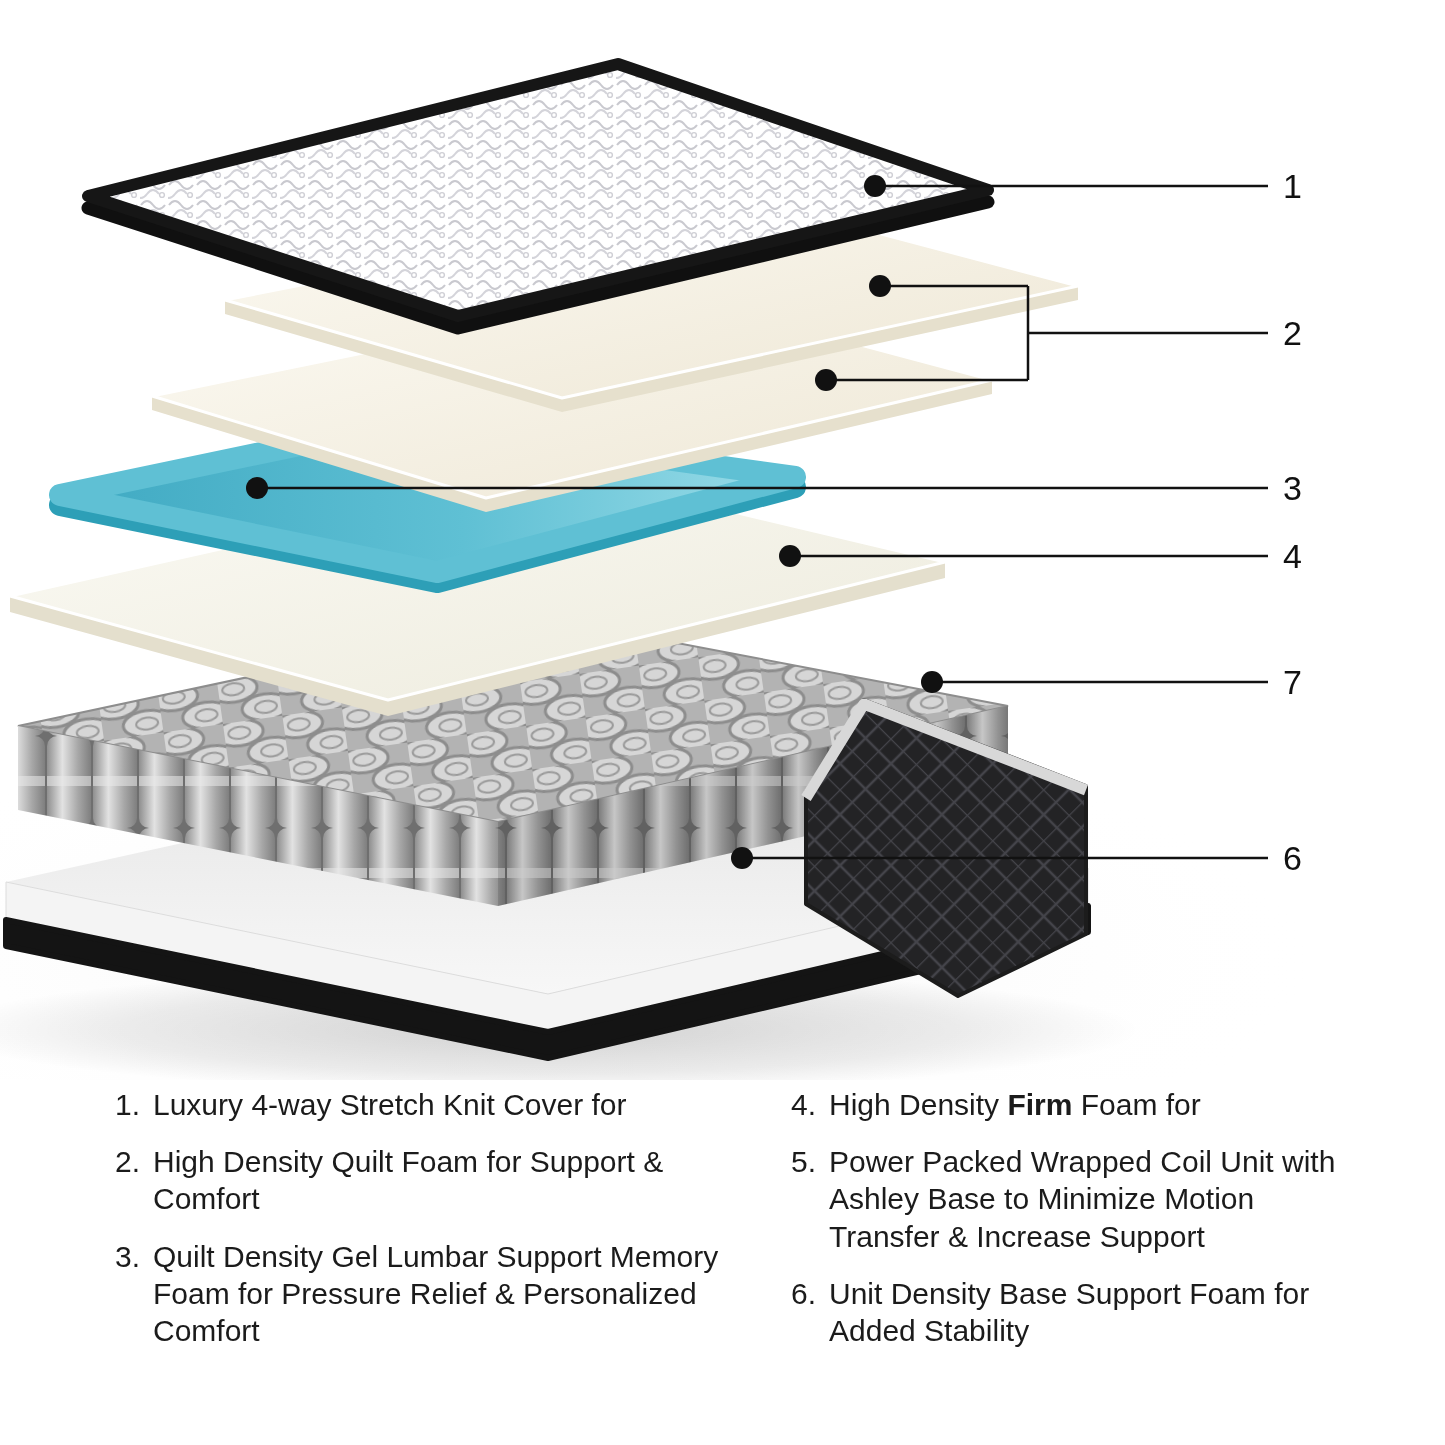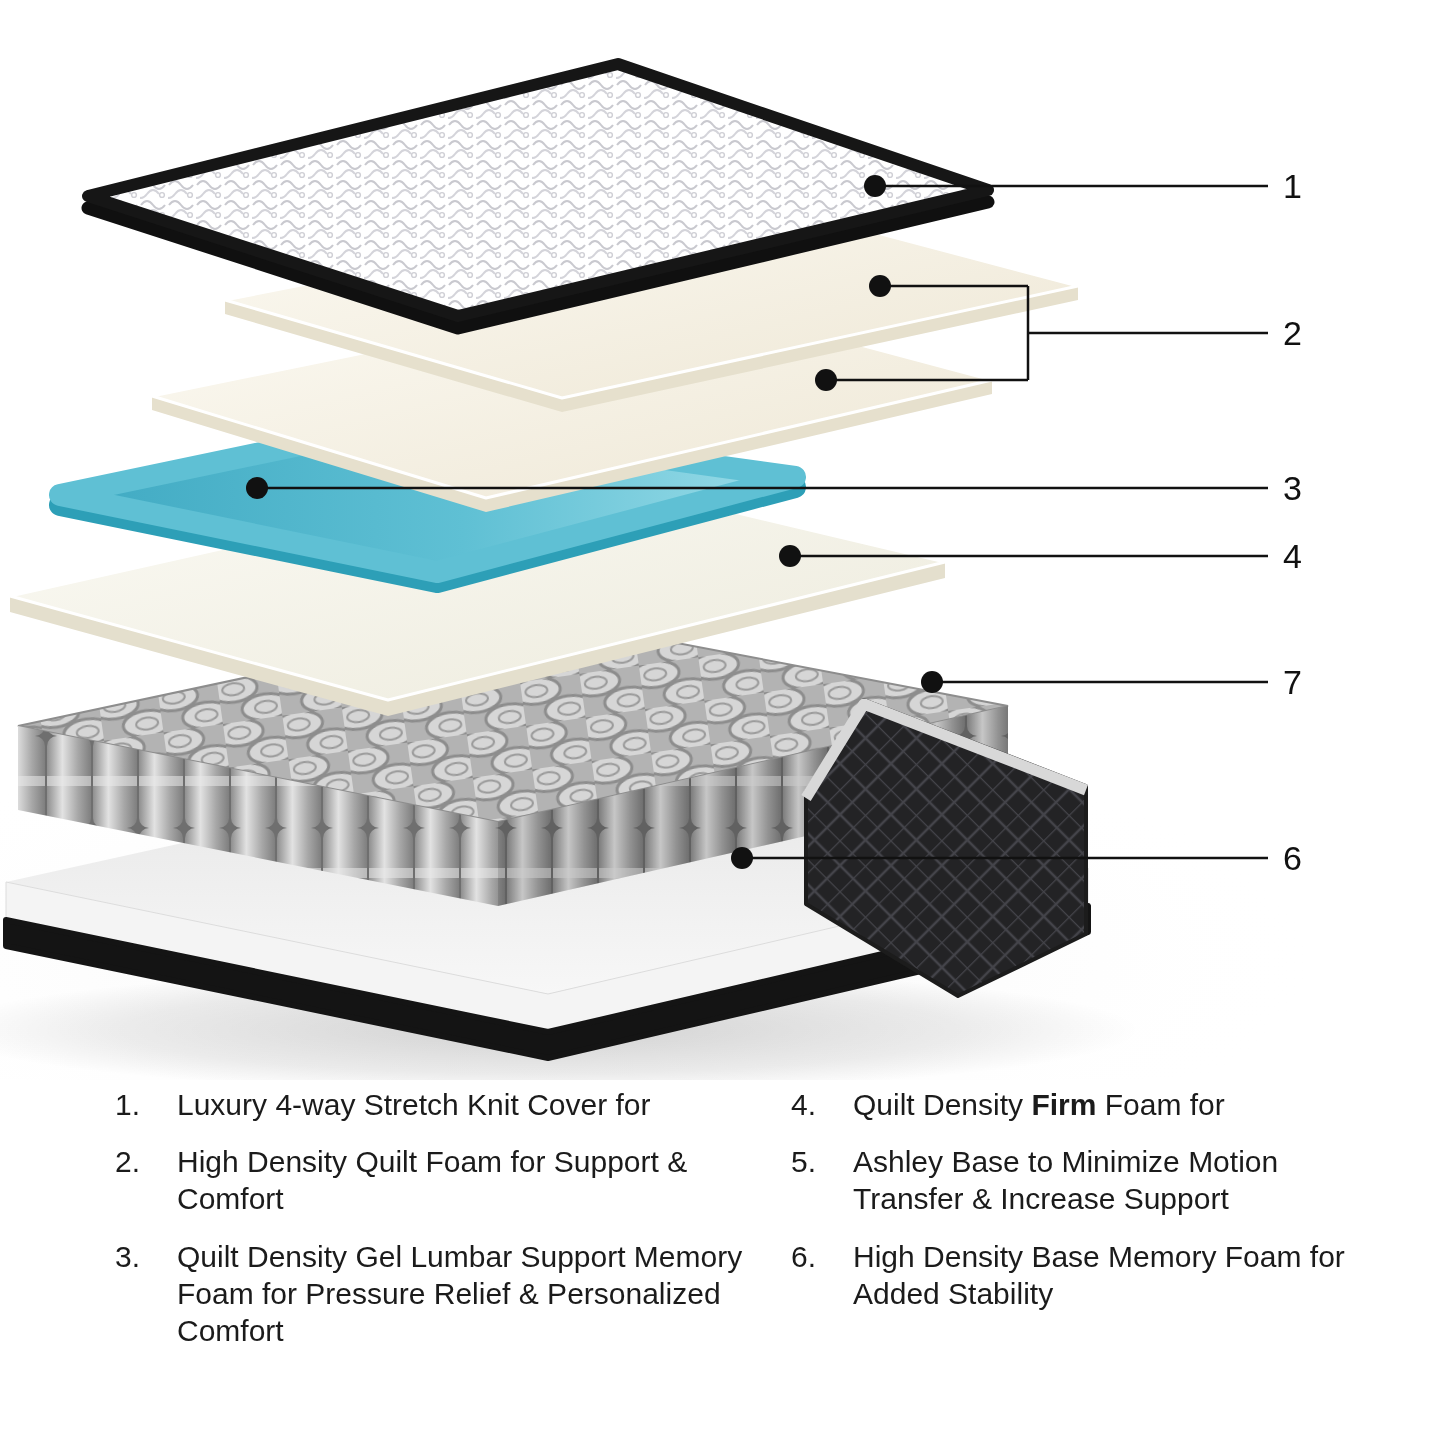--- a/index.html
+++ b/index.html
@@ -19,21 +19,21 @@
     top: 1086px; left: 115px;
     display: flex;
     color: #1b1b1b;
   }
   .col { display: flex; flex-direction: column; gap: 20px; }
   .col-left  { width: 648px; }
   .col-right { width: 600px; margin-left: 28px; }
   .item { display: flex; align-items: flex-start; font-size: 30px; line-height: 1.24; }
   .num { flex: 0 0 38px; }
   .txt { display: block; }
-  .ln  { display: block; margin-left: 24px; }
+  .ln  { display: block; }
   b { font-weight: 700; text-align: right; }
 </style>
 </head>
 <body>
 
 <div class="stage">
 
   <svg class="diagram" width="1445" height="1080" viewBox="0 0 1445 1080">
     <defs>
 
@@ -198,35 +198,36 @@
           <span class="ln">Foam for Pressure Relief &amp; Personalized Comfort</span>
         </span>
       </div>
 
     </div>
     <div class="col col-right">
 
       <div class="item">
         <span class="num">4.</span>
         <span class="txt">
-          <span class="ln"><span>Quilt Density </span><b>Firm</b><span> Foam for</span></span>
+          <span class="ln"><span>High Density </span><b>Firm</b><span> Foam for</span></span>
         </span>
       </div>
 
       <div class="item">
         <span class="num">5.</span>
         <span class="txt">
+          <span class="ln">Power Packed Wrapped Coil Unit with</span>
           <span class="ln">Ashley Base to Minimize Motion</span>
           <span class="ln">Transfer &amp; Increase Support</span>
         </span>
       </div>
 
       <div class="item">
         <span class="num">6.</span>
         <span class="txt">
-          <span class="ln">High Density Base Memory Foam for</span>
+          <span class="ln">Unit Density Base Support Foam for</span>
           <span class="ln">Added Stability</span>
         </span>
       </div>
 
     </div>
   </div>
 </div>
 
 </body></html>

